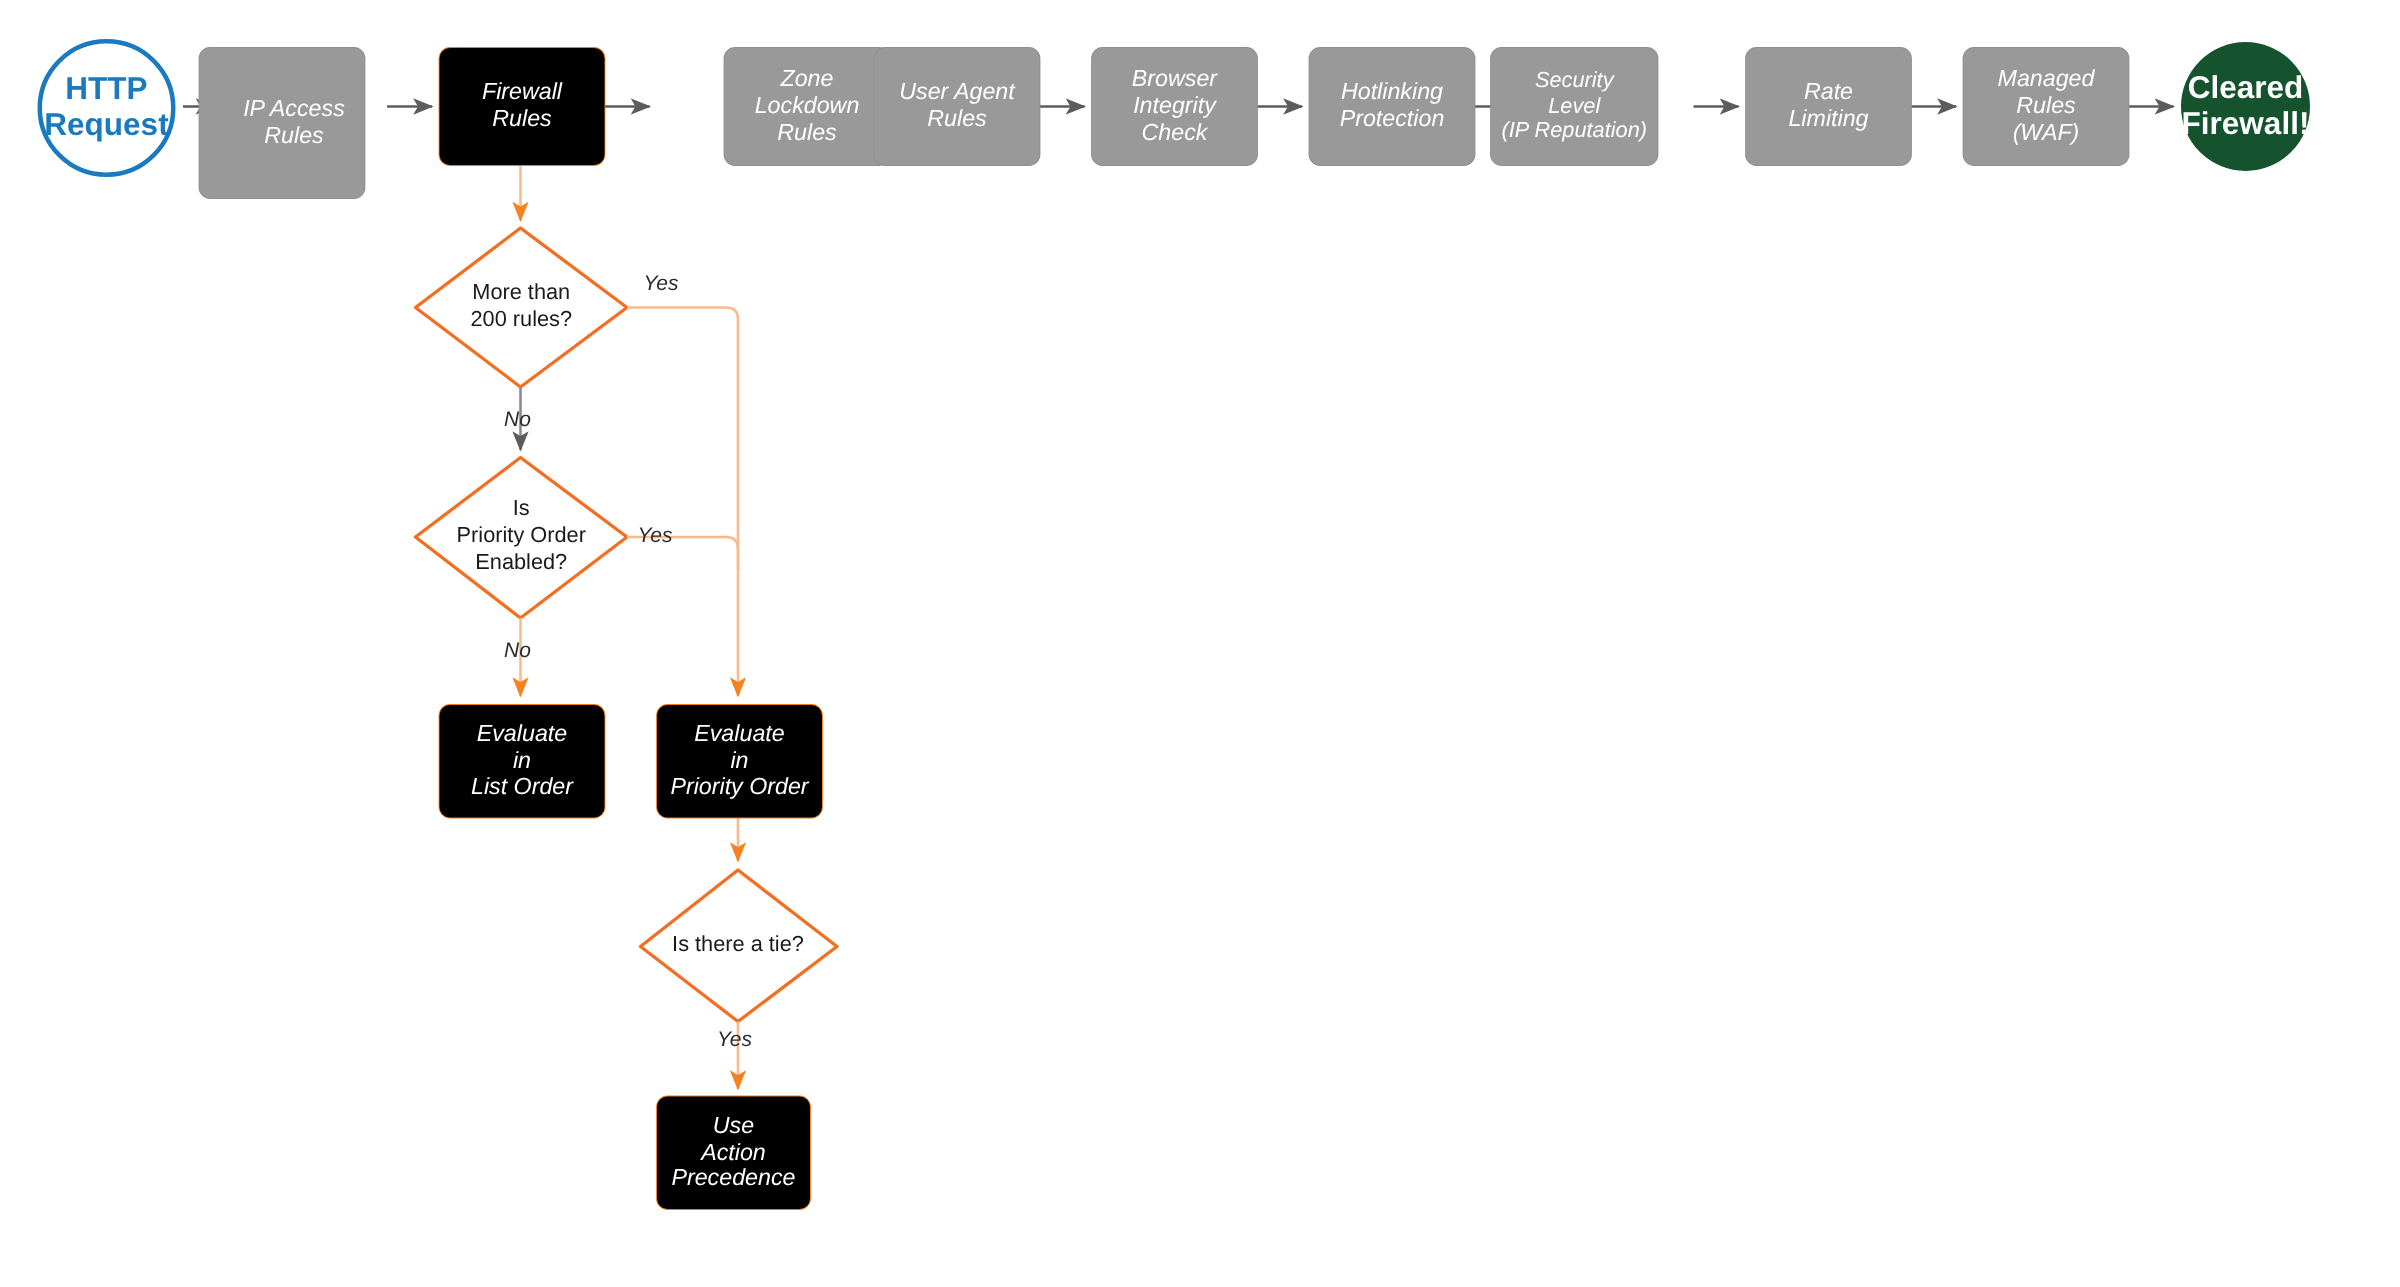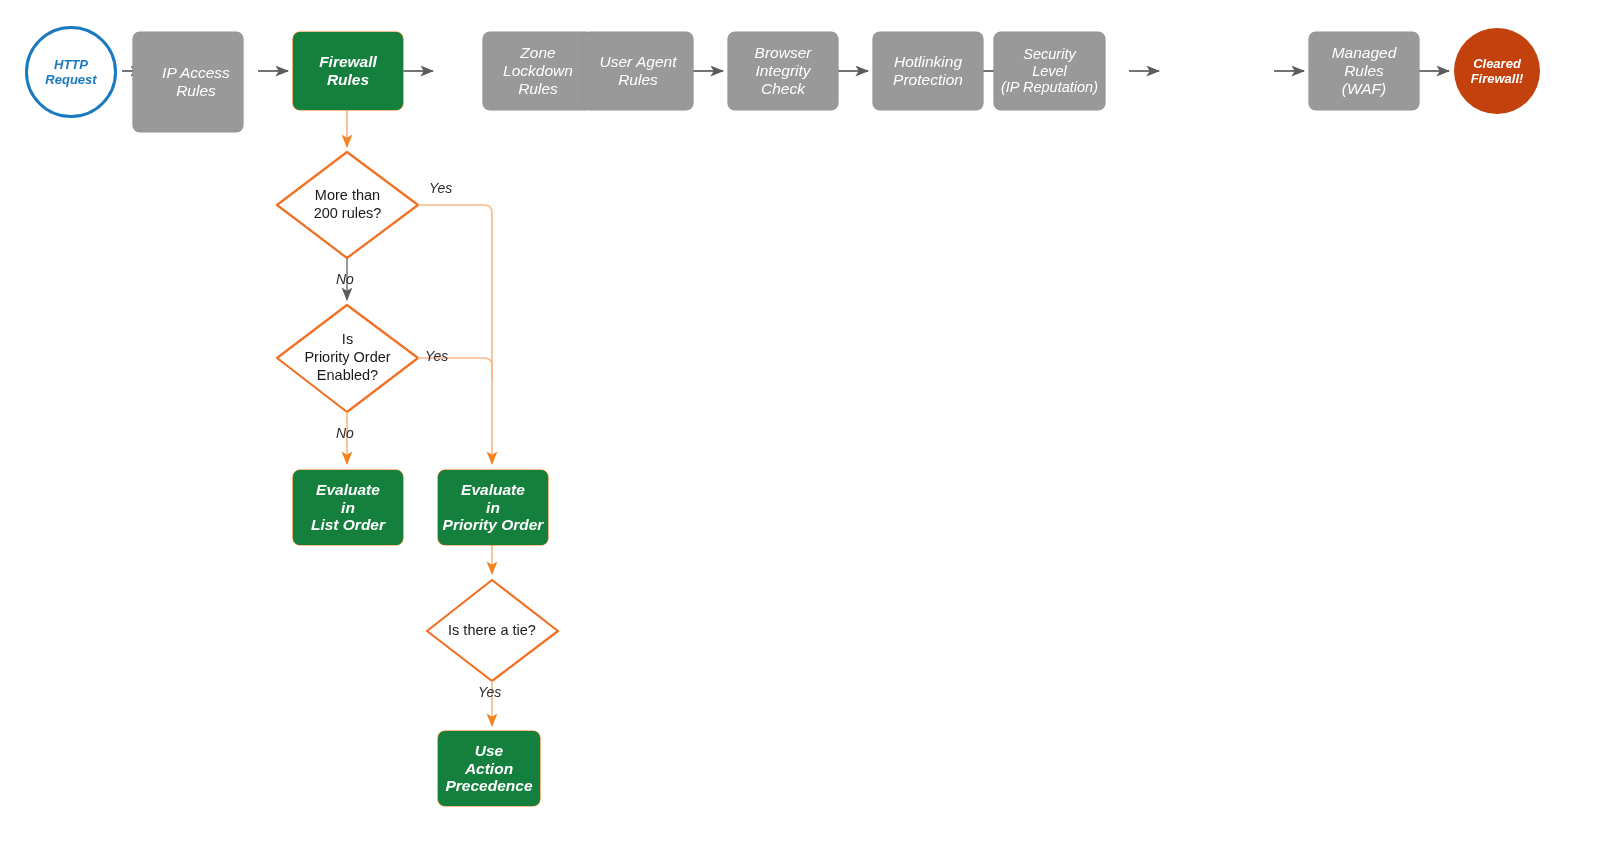--- a/index.html
+++ b/index.html
@@ -43,39 +43,37 @@
     border-radius: 7px;
     font-size: 15.5px;
     font-style: italic;
     color: #ffffff;
   }
   .proc.gray {
     background: #999999;
     box-shadow: 0 0 0 0.6px #8f8f8f;
   }
   .proc.orange {
-    background: #15803d;
+    background: #000000;
     box-shadow: 0 0 0 0.6px #ef7b18;
-    font-weight: bold;
   }
 
   
   .term {
     border-radius: 50%;
-    font-size: 13px;
-    font-style: italic;
+    font-size: 21px;
     font-weight: bold;
   }
   .term.start {
     background: #ffffff;
     border: 3.2px solid #1a7abf;
     color: #1a7abf;
   }
   .term.end {
-    background: #c2410c;
+    background: #14532d;
     color: #ffffff;
   }
 
   
   .diamond-label {
     position: absolute;
     display: flex;
     align-items: center;
     justify-content: center;
     text-align: center;
@@ -179,20 +177,22 @@
 Integrity
 Check</div>
 
   <div class="node proc gray" style="left:873px; top:32px; width:110px; height:78px;font-style:italic;">Hotlinking
 Protection</div>
 
   <div class="node proc gray" style="left:994px; top:32px; width:111px; height:78px; font-size:14.5px;">Security
 Level
 (IP Reputation)</div>
 
+  <div class="node proc gray" style="left:1164px; top:32px; width:110px; height:78px;">Rate
+Limiting</div>
 
   <div class="node proc gray" style="left:1309px; top:32px; width:110px; height:78px;">Managed
 Rules
 (WAF)</div>
 
   <div class="node term end" style="left:1454px; top:28px; width:86px; height:86px;">Cleared
 Firewall!</div>
 
   <div class="diamond-label" style="left:277px; top:177px; width:141px; height:56px;">More than
 200 rules?</div>

